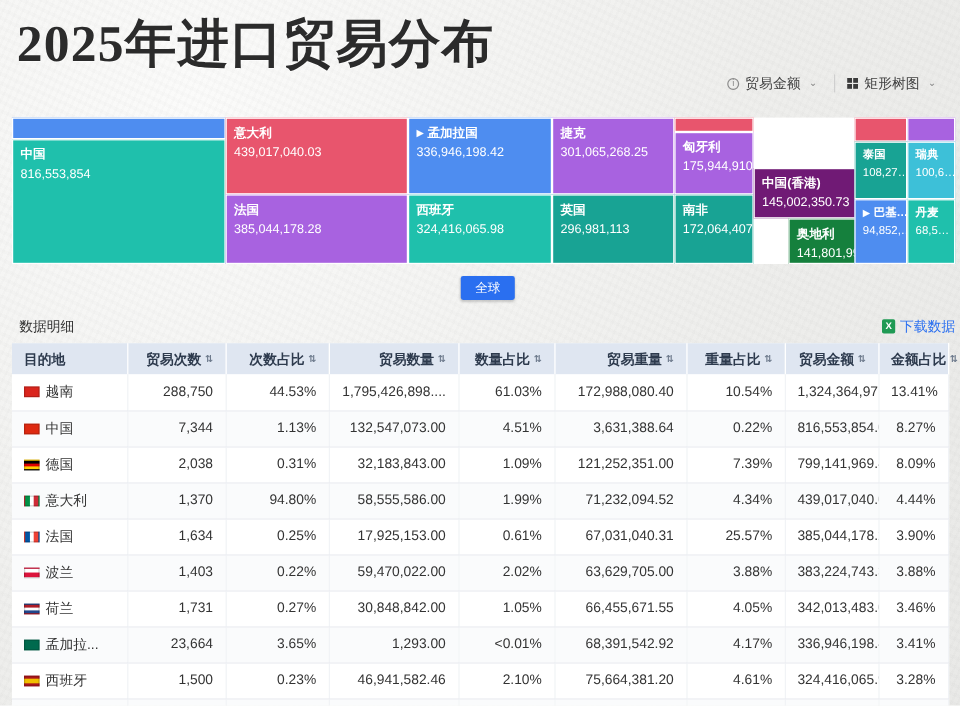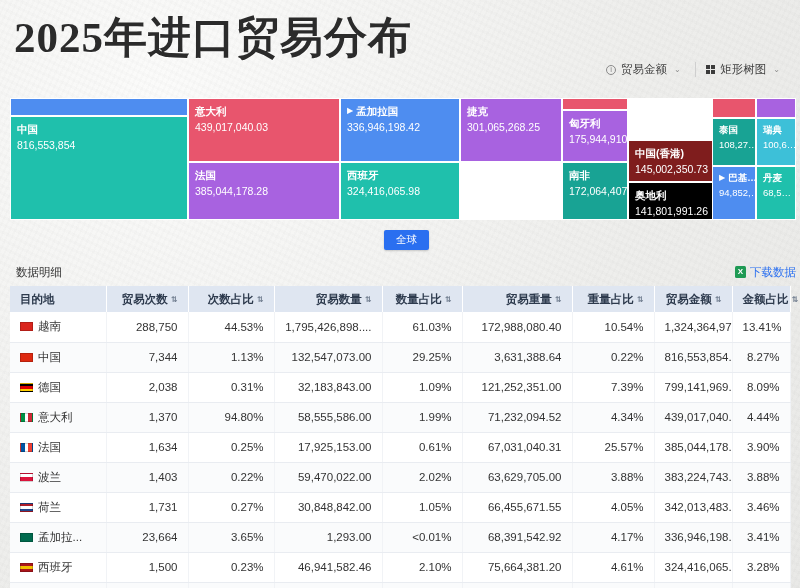--- a/index.html
+++ b/index.html
@@ -168,40 +168,46 @@
           <span>西班牙</span>
         </div>
         <div class="tval">324,416,065.98</div>
       </div>
       <div class="tile" style="left: 450px; top: 0px; width: 102px; height: 64px; background: rgb(168, 98, 224);">
         <div class="tname">
           <span>捷克</span>
         </div>
         <div class="tval">301,065,268.25</div>
       </div>
+      <div class="tile" style="left: 450px; top: 64px; width: 102px; height: 58px; background: rgb(24, 163, 148);">
+        <div class="tname">
+          <span>英国</span>
+        </div>
+        <div class="tval">296,981,113</div>
+      </div>
       <div class="tile" style="left: 552px; top: 0px; width: 66px; height: 12px; background: rgb(232, 85, 109);"></div>
       <div class="tile" style="left: 552px; top: 12px; width: 66px; height: 52px; background: rgb(168, 98, 224);">
         <div class="tname">
           <span>匈牙利</span>
         </div>
         <div class="tval">175,944,910.58</div>
       </div>
       <div class="tile" style="left: 552px; top: 64px; width: 66px; height: 58px; background: rgb(24, 163, 148);">
         <div class="tname">
           <span>南非</span>
         </div>
         <div class="tval">172,064,407.59</div>
       </div>
-      <div class="tile" style="left: 618px; top: 42px; width: 108px; height: 42px; background: #7f1d1d;">
+      <div class="tile" style="left: 618px; top: 42px; width: 108px; height: 42px; background: #701a75;">
         <div class="tname">
           <span>中国(香港)</span>
         </div>
         <div class="tval">145,002,350.73</div>
       </div>
-      <div class="tile" style="left: 618px; top: 84px; width: 104px; height: 38px; background: #000000;">
+      <div class="tile" style="left: 647px; top: 84px; width: 104px; height: 38px; background: #15803d;">
         <div class="tname">
           <span>奥地利</span>
         </div>
         <div class="tval">141,801,991.26</div>
       </div>
       <div class="tile small" style="left: 702px; top: 0px; width: 44px; height: 20px; background: rgb(232, 85, 109);"></div>
       <div class="tile small" style="left: 702px; top: 20px; width: 44px; height: 48px; background: rgb(24, 163, 148);">
         <div class="tname">
           <span>泰国</span>
         </div>
@@ -284,21 +290,21 @@
           <tr>
             <td>
               <span class="dest">
                 <span class="flag" style="background: rgb(222, 41, 16);"></span>
                 <span>中国</span>
               </span>
             </td>
             <td class="num">7,344</td>
             <td class="num">1.13%</td>
             <td class="num">132,547,073.00</td>
-            <td class="num">29.25%</td>
+            <td class="num">4.51%</td>
             <td class="num">3,631,388.64</td>
             <td class="num">0.22%</td>
             <td class="num">816,553,854.00</td>
             <td class="num">8.27%</td>
           </tr>
           <tr>
             <td>
               <span class="dest">
                 <span class="flag" style="background: linear-gradient(rgb(0, 0, 0) 0px, rgb(0, 0, 0) 33.3%, rgb(221, 0, 0) 33.3%, rgb(221, 0, 0) 66.6%, rgb(255, 206, 0) 66.6%, rgb(255, 206, 0) 100%);"></span>
                 <span>德国</span>

